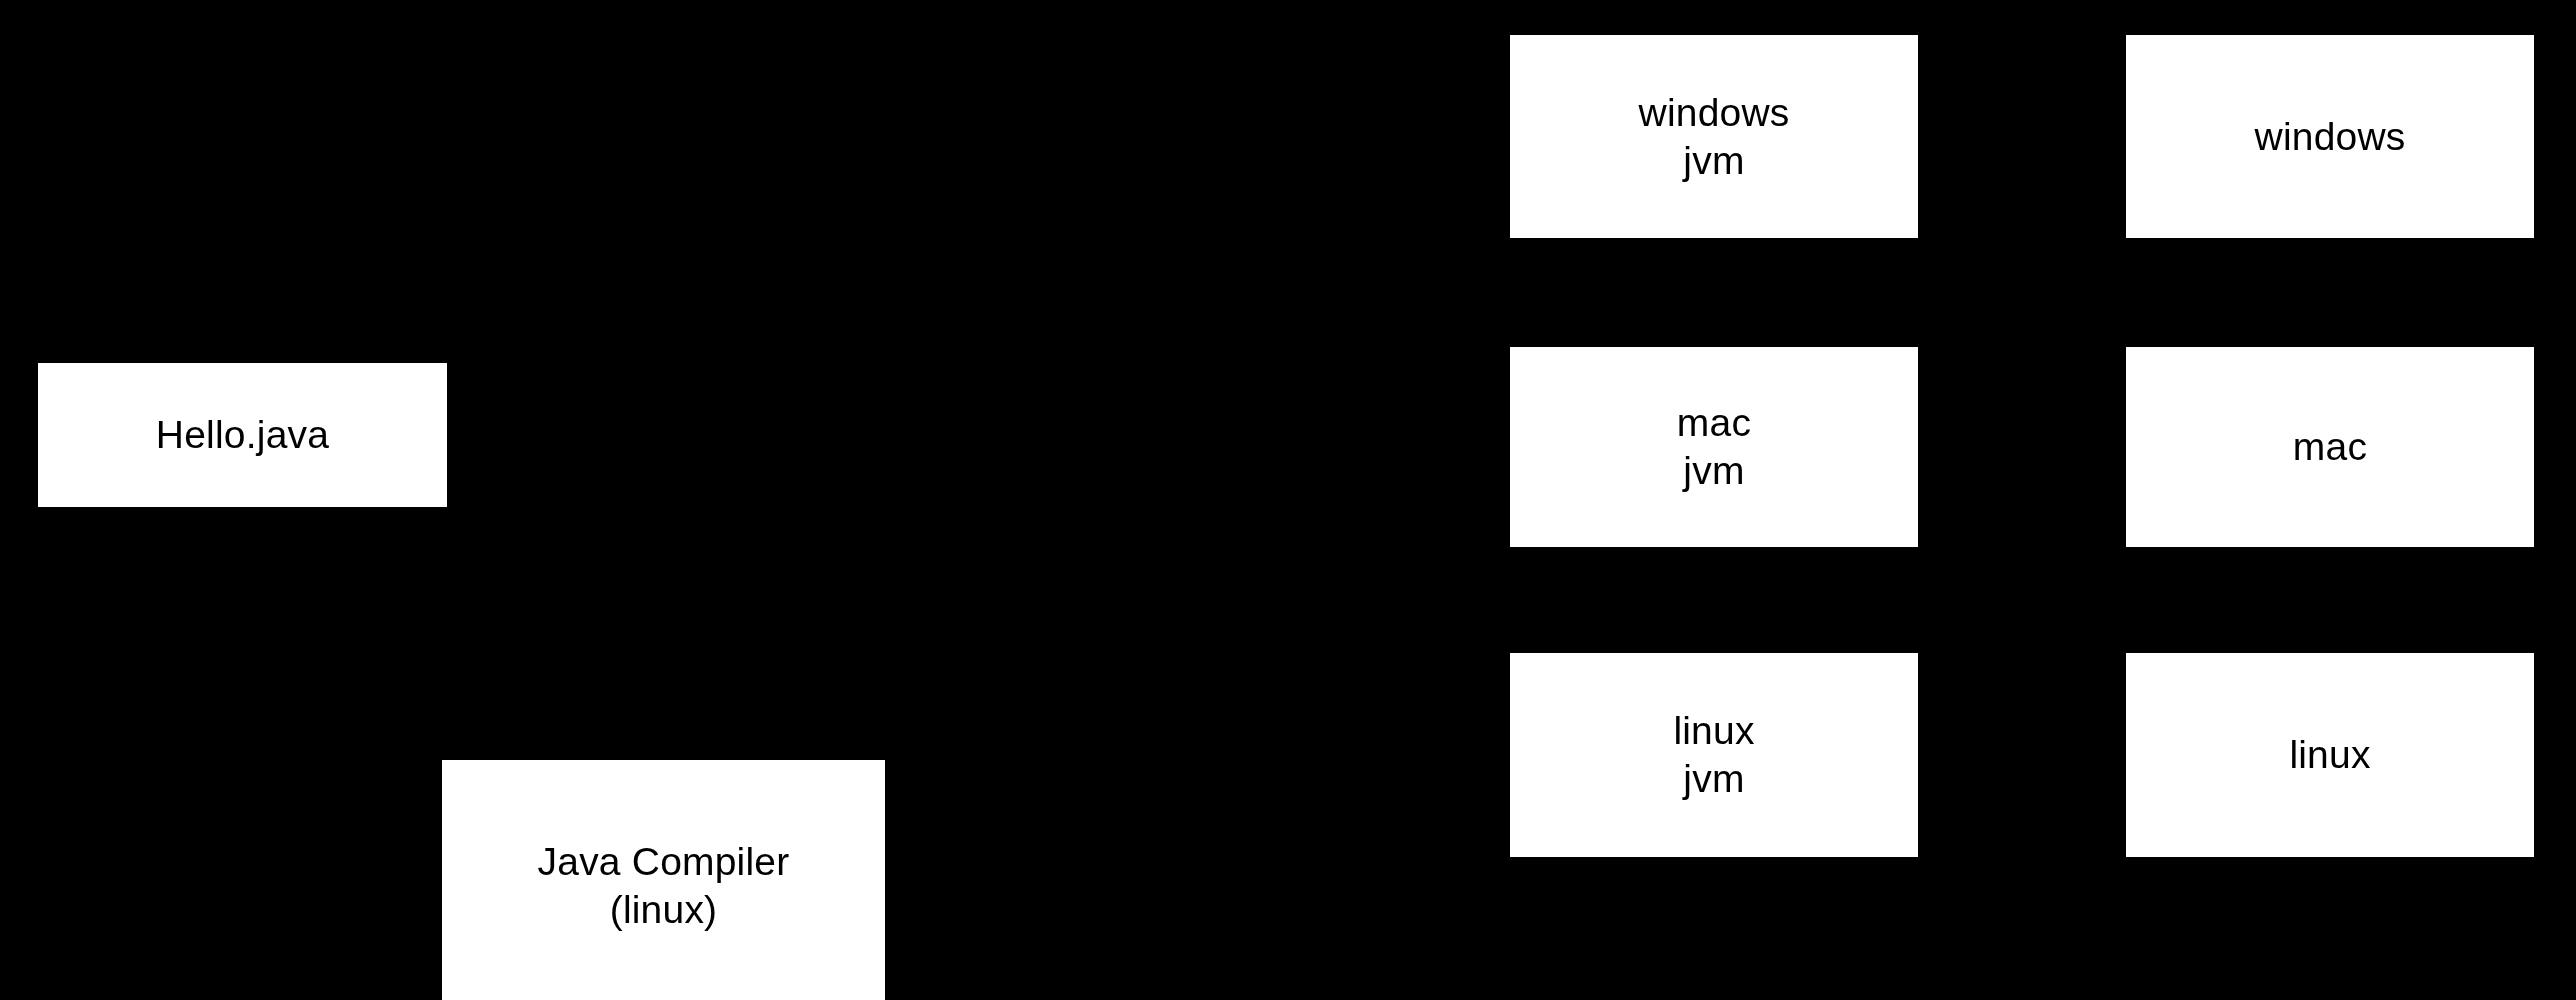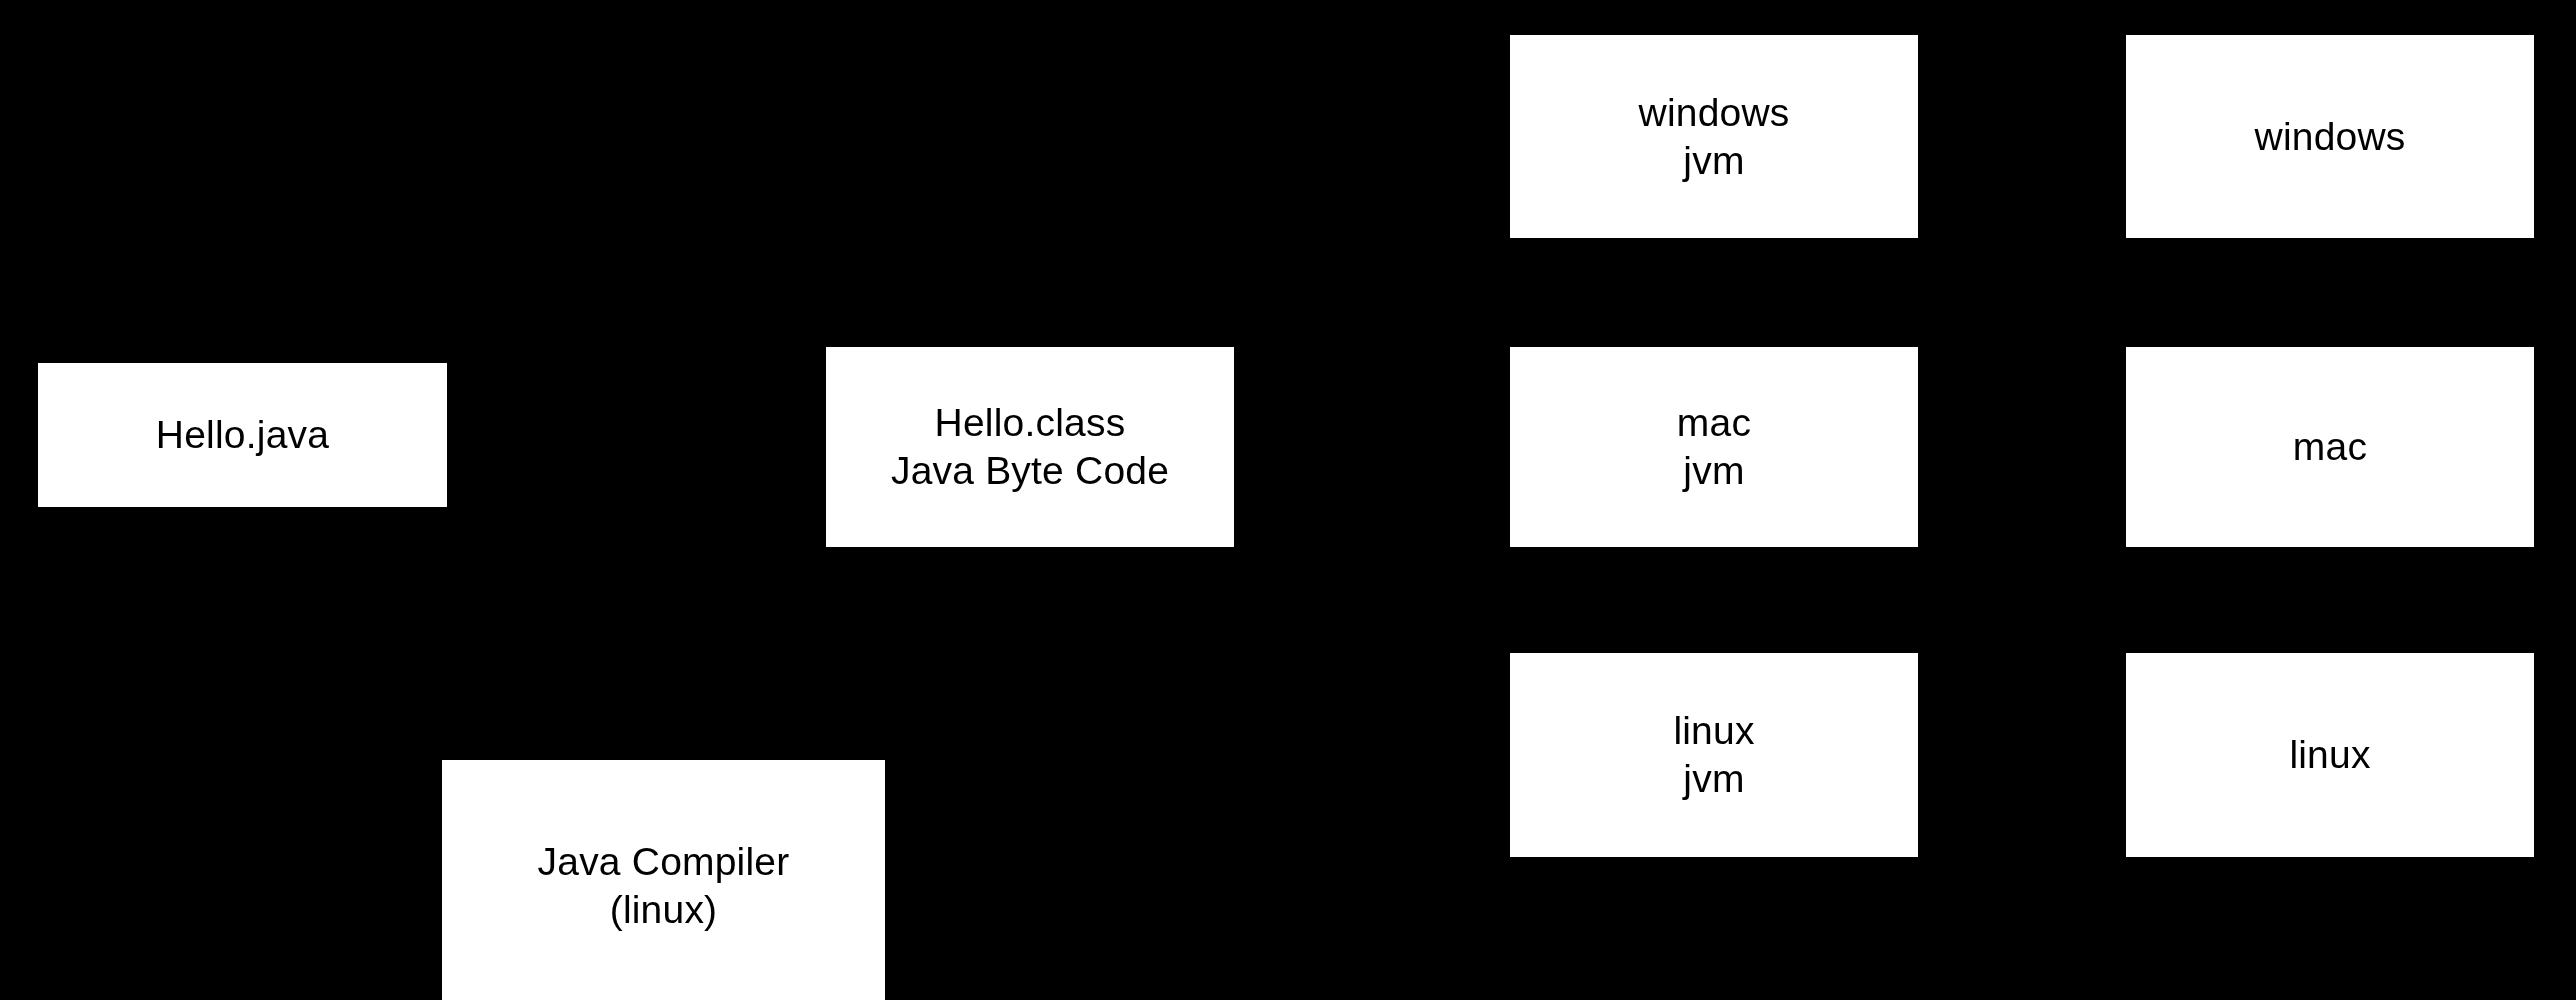--- a/index.html
+++ b/index.html
@@ -57,24 +57,20 @@
 </style>
 </head>
 <body>
 
 <div id="canvas">
 
   <div class="node" id="node-hello-java">
     <span class="line">Hello.java</span>
   </div>
 
-  <div class="node" id="node-hello-class">
-    <span class="line">Hello.class</span>
-    <span class="line">Java Byte Code</span>
-  </div>
 
   <div class="node" id="node-javac">
     <span class="line">Java Compiler</span>
     <span class="line">(linux)</span>
   </div>
 
   <div class="node" id="node-jvm-windows">
     <span class="line">windows</span>
     <span class="line">jvm</span>
   </div>

